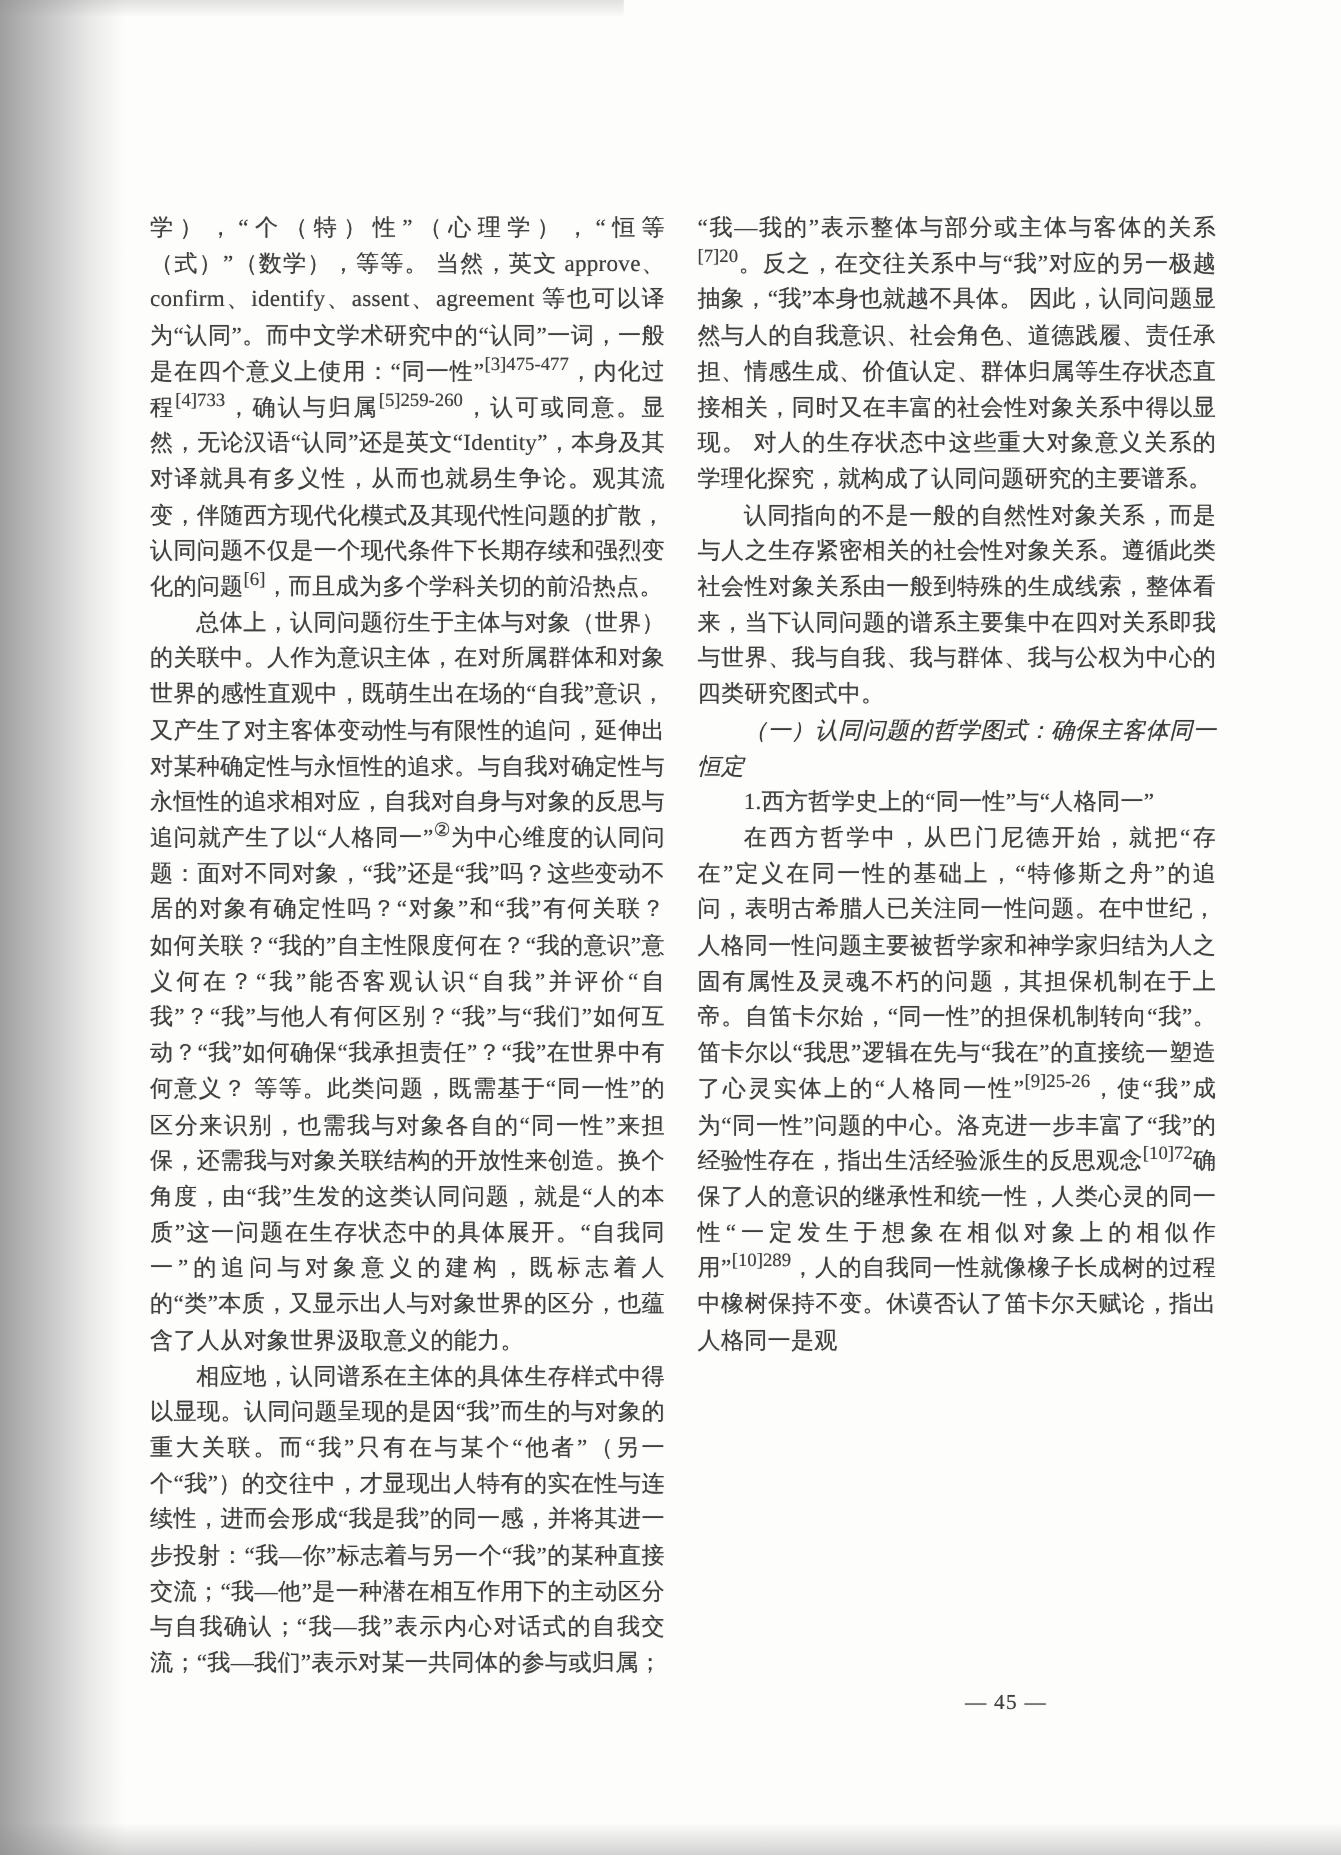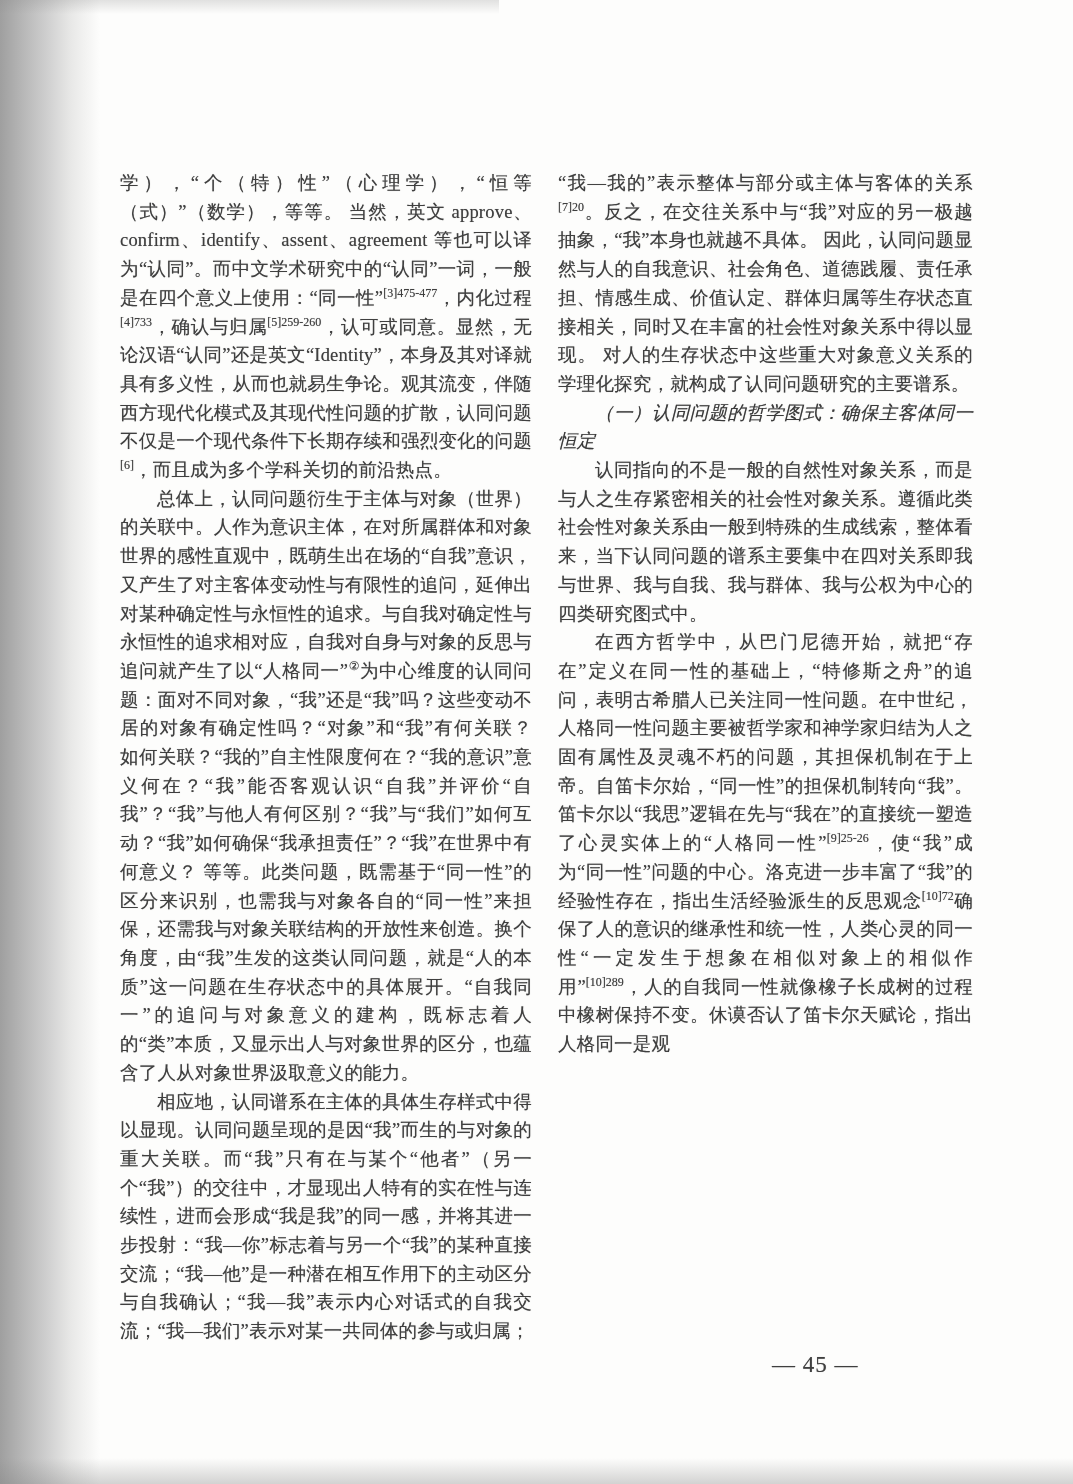--- a/index.html
+++ b/index.html
@@ -61,31 +61,31 @@
     font-family: "Liberation Sans", "DejaVu Sans", sans-serif;
     font-weight: 700;
     color: #333333;
   }
   
   .para.h3 {
     font-style: italic;
     color: #3a3a3a;
   }
   sup.ref {
-    font-size: 12px;
+    font-size: 15px;
     line-height: 0;
     vertical-align: super;
     letter-spacing: 0;
     font-family: Liberation Serif, serif;
   }
   .page-number {
     position: absolute;
     left: 772px;
     top: 1352px;
-    font-size: 23px;
+    font-size: 17px;
     letter-spacing: 1px;
     color: #3f3f3f;
     text-shadow: 0 0 0.7px rgba(80,80,80,0.6);
   }
 </style>
 </head>
 <body>
 
 <div class="page">
   <div class="scan-shadow-left"></div>
@@ -93,19 +93,20 @@
   <div class="scan-shadow-bottom"></div>
 
   <div class="column column-left">
       <p class="para p">学），“个（特）性”（心理学），“恒等（式）”（数学），等等。 当然，英文 approve、confirm、identify、assent、agreement 等也可以译为“认同”。而中文学术研究中的“认同”一词，一般是在四个意义上使用：“同一性”<sup class="ref">[3]475-477</sup>，内化过程<sup class="ref">[4]733</sup>，确认与归属<sup class="ref">[5]259-260</sup>，认可或同意。显然，无论汉语“认同”还是英文“Identity”，本身及其对译就具有多义性，从而也就易生争论。观其流变，伴随西方现代化模式及其现代性问题的扩散，认同问题不仅是一个现代条件下长期存续和强烈变化的问题<sup class="ref">[6]</sup>，而且成为多个学科关切的前沿热点。</p>
       <p class="para p indent">总体上，认同问题衍生于主体与对象（世界）的关联中。人作为意识主体，在对所属群体和对象世界的感性直观中，既萌生出在场的“自我”意识，又产生了对主客体变动性与有限性的追问，延伸出对某种确定性与永恒性的追求。与自我对确定性与永恒性的追求相对应，自我对自身与对象的反思与追问就产生了以“人格同一”<sup class="ref">②</sup>为中心维度的认同问题：面对不同对象，“我”还是“我”吗？这些变动不居的对象有确定性吗？“对象”和“我”有何关联？ 如何关联？“我的”自主性限度何在？“我的意识”意义何在？“我”能否客观认识“自我”并评价“自我”？“我”与他人有何区别？“我”与“我们”如何互动？“我”如何确保“我承担责任”？“我”在世界中有何意义？ 等等。此类问题，既需基于“同一性”的区分来识别，也需我与对象各自的“同一性”来担保，还需我与对象关联结构的开放性来创造。换个角度，由“我”生发的这类认同问题，就是“人的本质”这一问题在生存状态中的具体展开。“自我同一”的追问与对象意义的建构，既标志着人的“类”本质，又显示出人与对象世界的区分，也蕴含了人从对象世界汲取意义的能力。</p>
       <p class="para p indent">相应地，认同谱系在主体的具体生存样式中得以显现。认同问题呈现的是因“我”而生的与对象的重大关联。而“我”只有在与某个“他者”（另一个“我”）的交往中，才显现出人特有的实在性与连续性，进而会形成“我是我”的同一感，并将其进一步投射：“我—你”标志着与另一个“我”的某种直接交流；“我—他”是一种潜在相互作用下的主动区分与自我确认；“我—我”表示内心对话式的自我交流；“我—我们”表示对某一共同体的参与或归属；</p>
     </div>
 
   <div class="column column-right">
       <p class="para p">“我—我的”表示整体与部分或主体与客体的关系<sup class="ref">[7]20</sup>。反之，在交往关系中与“我”对应的另一极越抽象，“我”本身也就越不具体。 因此，认同问题显然与人的自我意识、社会角色、道德践履、责任承担、情感生成、价值认定、群体归属等生存状态直接相关，同时又在丰富的社会性对象关系中得以显现。 对人的生存状态中这些重大对象意义关系的学理化探究，就构成了认同问题研究的主要谱系。</p>
+      <p class="para p indent">认同指向的不是一般的自然性对象关系，而是与人之生存紧密相关的社会性对象关系。遵循此类社会性对象关系由一般到特殊的生成线索，整体看来，当下认同问题的谱系主要集中在四对关系即我与世界、我与自我、我与群体、我与公权为中心的四类研究图式中。</p>
       <p class="para h3 indent">（一）认同问题的哲学图式：确保主客体同一恒定</p>
-      <p class="para p indent">认同指向的不是一般的自然性对象关系，而是与人之生存紧密相关的社会性对象关系。遵循此类社会性对象关系由一般到特殊的生成线索，整体看来，当下认同问题的谱系主要集中在四对关系即我与世界、我与自我、我与群体、我与公权为中心的四类研究图式中。</p>
+      <p class="para p indent">1.西方哲学史上的“同一性”与“人格同一”</p>
       <p class="para p indent">在西方哲学中，从巴门尼德开始，就把“存在”定义在同一性的基础上，“特修斯之舟”的追问，表明古希腊人已关注同一性问题。在中世纪，人格同一性问题主要被哲学家和神学家归结为人之固有属性及灵魂不朽的问题，其担保机制在于上帝。自笛卡尔始，“同一性”的担保机制转向“我”。笛卡尔以“我思”逻辑在先与“我在”的直接统一塑造了心灵实体上的“人格同一性”<sup class="ref">[9]25-26</sup>，使“我”成为“同一性”问题的中心。洛克进一步丰富了“我”的经验性存在，指出生活经验派生的反思观念<sup class="ref">[10]72</sup>确保了人的意识的继承性和统一性，人类心灵的同一性“一定发生于想象在相似对象上的相似作用”<sup class="ref">[10]289</sup>，人的自我同一性就像橡子长成树的过程中橡树保持不变。休谟否认了笛卡尔天赋论，指出人格同一是观</p>
     </div>
 
   <div class="page-number">— 45 —</div>
 </div>
 
 </body></html>

